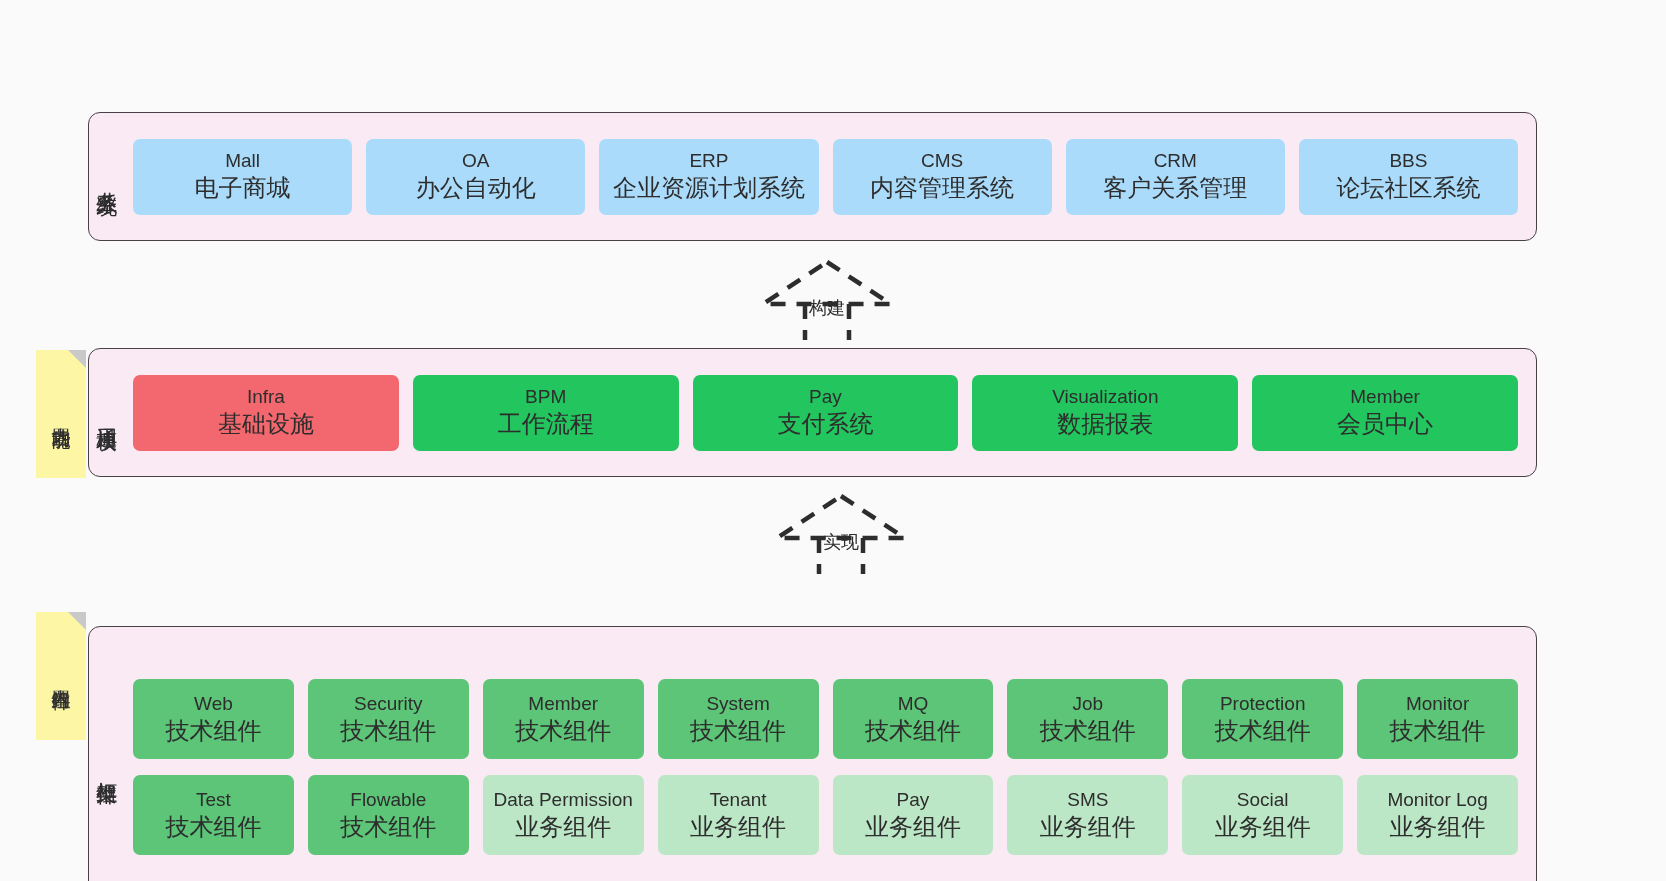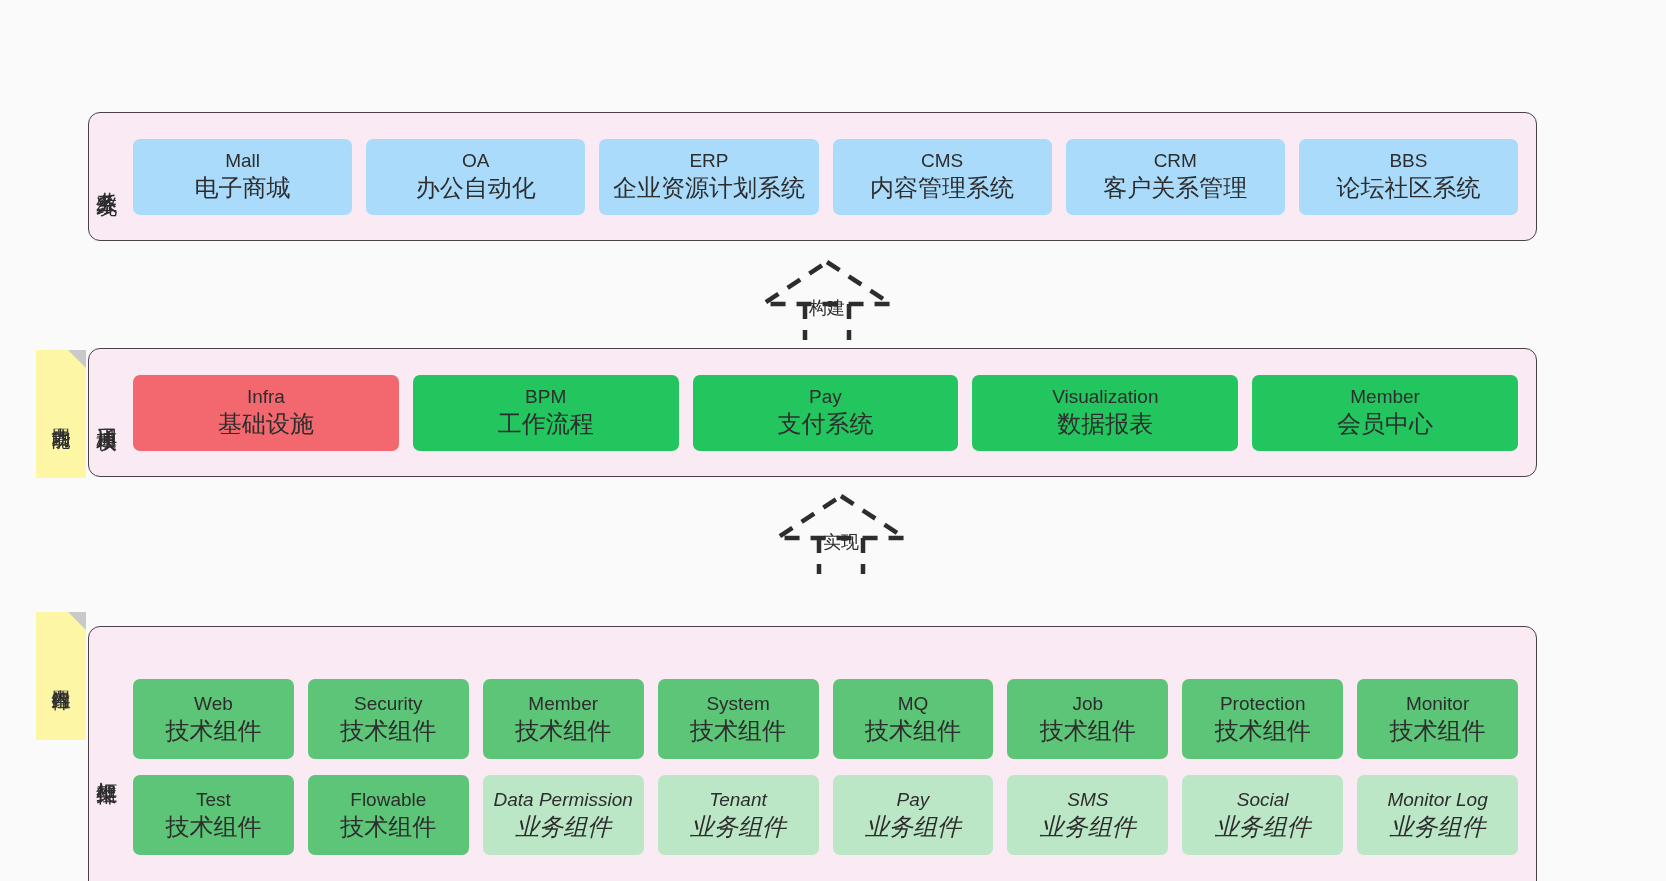--- a/index.html
+++ b/index.html
@@ -86,21 +86,21 @@
   .card .t1 { font-size: 19px; }
   .card .t2 { font-size: 24px; }
 
   .h-row .card { height: 76px; }
   .two-rows .card { height: 80px; }
 
   .c-blue        { background: #aadbfb; color: #2d2d2d; }
   .c-red         { background: #f3686e; color: #2d2d2d; }
   .c-pink        { background: #22c55e; color: #2d2d2d; }
   .c-green-dark  { background: #5cc577; color: #2d2d2d; }
-  .c-green-light { background: #bce7c6; color: #2d2d2d; font-style: italic; }
+  .c-green-light { background: #bce7c6; color: #2d2d2d; }
 
   
   .sticky {
     position: absolute;
     width: 50px;
     background: #fcf6a5;
     box-sizing: border-box;
     display: flex;
     align-items: center;
     justify-content: center;

